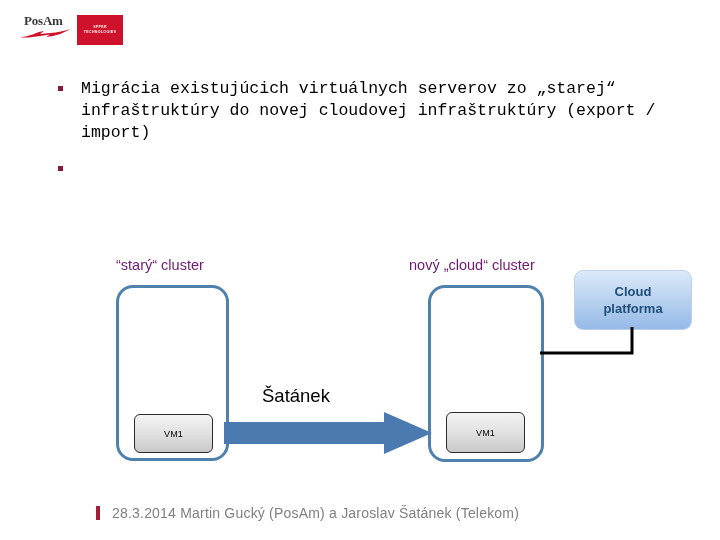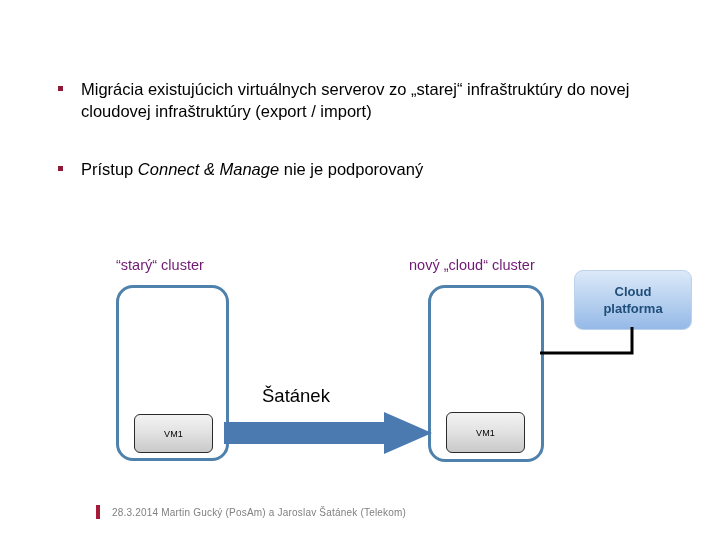--- a/index.html
+++ b/index.html
@@ -75,20 +75,21 @@
     white-space: nowrap;
   }
 
   
   .bullet-row {
     position: absolute;
     left: 58px;
     right: 20px;
     display: flex;
     align-items: flex-start;
+    font-family: Liberation Mono, monospace;
   }
   #bullet-1 { top: 78px; }
   #bullet-2 { top: 158px; }
   .bullet-marker {
     flex: 0 0 auto;
     width: 5px;
     height: 5px;
     background: #8c1a38;
     margin-top: 8px;
     margin-right: 18px;
@@ -195,41 +196,50 @@
     display: flex;
     align-items: center;
   }
   #footer-bar {
     width: 4px;
     height: 14px;
     background: #a61b38;
     margin-right: 12px;
   }
   #footer-text {
-    font-size: 10px;
+    font-size: 14px;
     color: #808080;
     letter-spacing: 0.2px;
     white-space: nowrap;
   }
 </style>
 </head>
 <body>
 
 <div id="slide">
 
+  <div id="logo-block">
+    <div id="logo-wordmark">PosAm</div>
+    <svg id="logo-swoosh" viewBox="0 0 50 11">
+      <path d="M0,8 C10,8 16,3 24,2 L20,5 L30,4 C38,3.4 44,2 50,0 C44,4 36,7 26,8 L30,5.5 L20,7 C13,8 6,9.4 0,8 Z" fill="#cf122b"></path>
+    </svg>
+    <div id="logo-redbox">
+      <div id="logo-redbox-text">SPPER
+TECHNOLOGIES</div>
+    </div>
+  </div>
 
 
   <div class="bullet-row" id="bullet-1">
     <div class="bullet-marker"></div>
     <div class="bullet-text"><span>Migrácia existujúcich virtuálnych serverov zo „starej“ infraštruktúry do novej cloudovej infraštruktúry (export / import)</span></div>
   </div>
 
   <div class="bullet-row" id="bullet-2">
     <div class="bullet-marker"></div>
-    <div class="bullet-text"><span>Prístup </span><em>Connect &amp; Manage</em><span> nie je podporovaný</span></div>
   </div>
 
   <div class="cluster-label" id="label-old-cluster">“starý“ cluster</div>
   <div class="cluster-label" id="label-new-cluster">nový „cloud“ cluster</div>
 
   <div class="cluster-box" id="cluster-old"></div>
   <div class="cluster-box" id="cluster-new"></div>
 
   <div class="vm-box" id="vm-old">
     <span class="vm-label">VM1</span>

